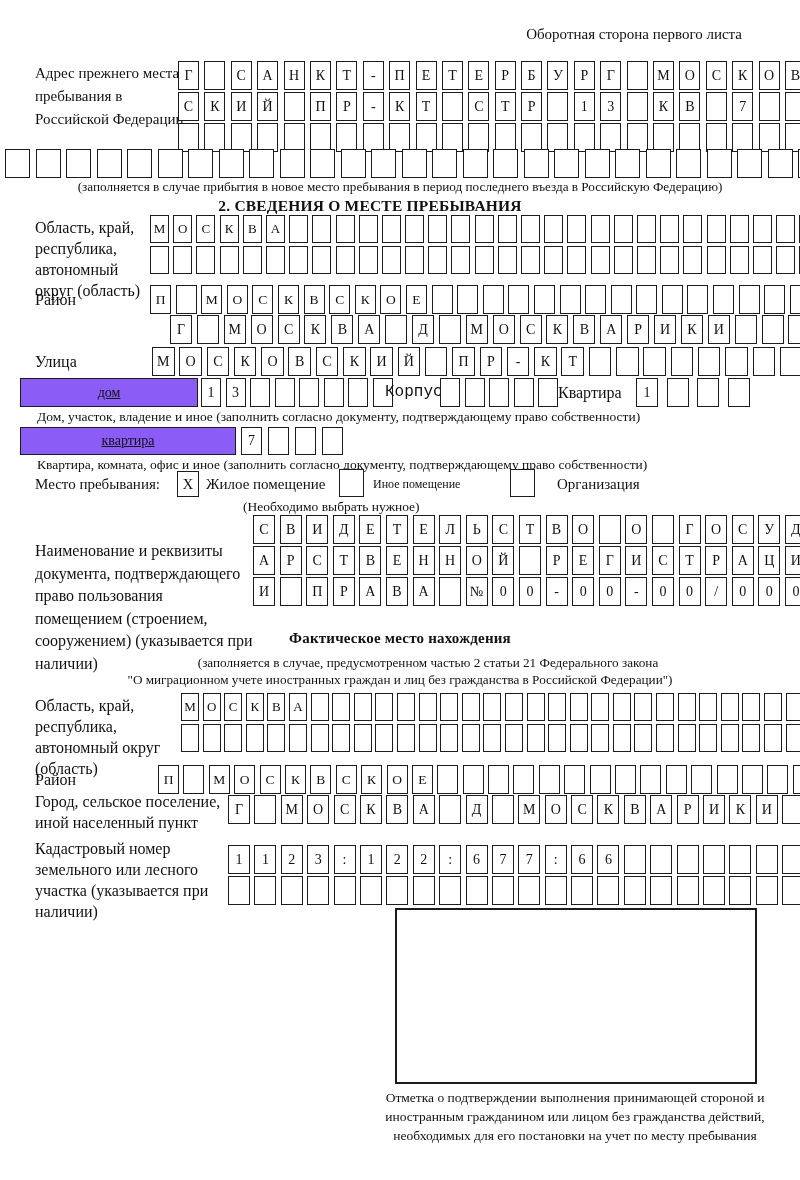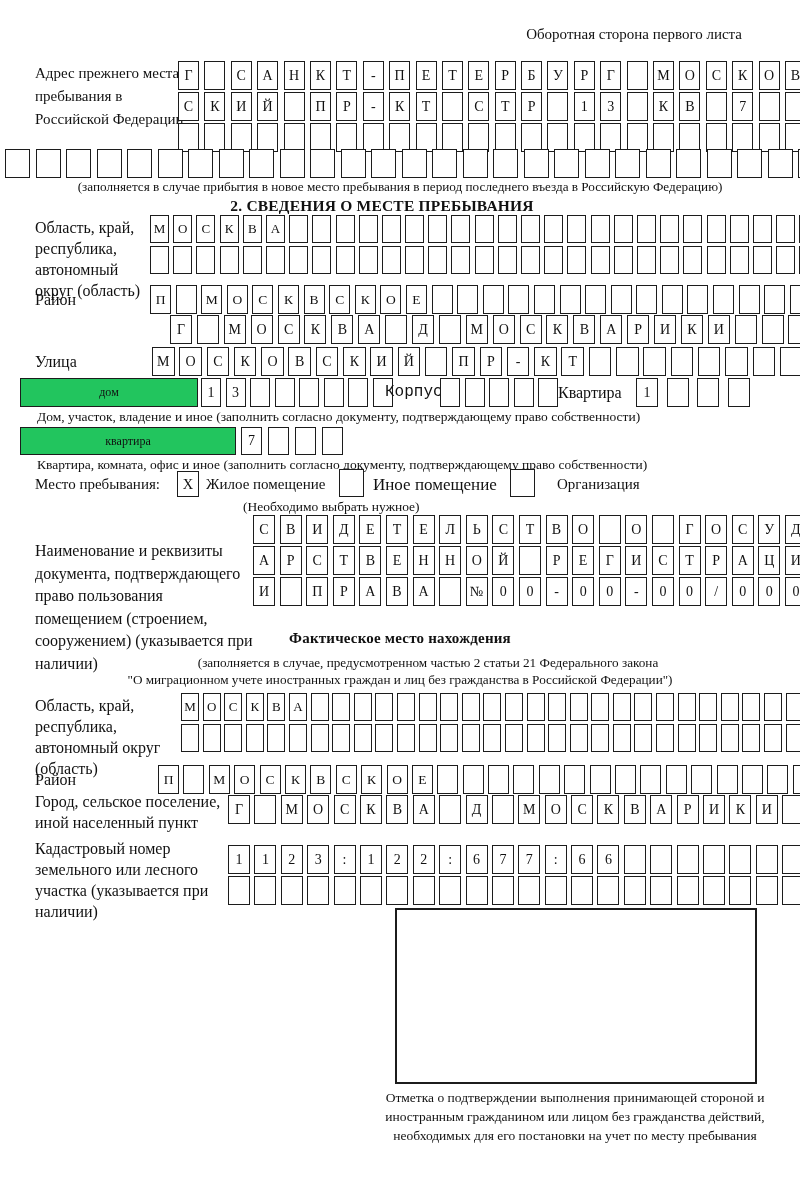--- a/index.html
+++ b/index.html
@@ -21,23 +21,24 @@
     flex:none;
     width:var(--w,19px);
     height:var(--h,26px);
     border:1.6px solid #1c1c1c;
     background:#fff;
     display:flex;align-items:center;justify-content:center;
     font-size:var(--fs,14px);
     font-family:"Liberation Serif","DejaVu Serif",serif;
   }
   .wide-box{
-    border:1.6px solid #1c1c1c;background:#22c55e;
+    border:1.6px solid #1c1c1c;background:#8b5cf6;
     display:flex;align-items:center;justify-content:center;
-    font-size:12px;
+    font-size:14px;
+    text-decoration:underline;
   }
   .checkbox{
     border:1.6px solid #1c1c1c;background:#fff;
     display:flex;align-items:center;justify-content:center;
     font-size:14.5px;
   }
   .stamp-box{border:2px solid #1c1c1c;background:#fff;}
 </style>
 </head>
 <body>
@@ -149,21 +150,21 @@
       <div class="cell"></div>
       <div class="cell"></div>
       <div class="cell"></div>
       <div class="cell"></div>
       <div class="cell"></div>
       <div class="cell"></div>
       <div class="cell"></div>
     </div>
   <div class="abs note center" style="left:0;top:179px;width:800px;">(заполняется в случае прибытия в новое место пребывания в период последнего въезда в Российскую Федерацию)</div>
 
-  <div class="abs heading center" style="left:16px;top:197px;width:732px;">2. СВЕДЕНИЯ О МЕСТЕ ПРЕБЫВАНИЯ</div>
+  <div class="abs heading center" style="left:4px;top:197px;width:732px;">2. СВЕДЕНИЯ О МЕСТЕ ПРЕБЫВАНИЯ</div>
 
   <div class="abs lbl" style="left:35px;top:217px;width:112px;">Область, край, республика, автономный округ (область)</div>
   <div class="abs cellrow" style="left:150px;top:215px;--w:17px;--g:4.2px;--fs:13px;">
       <div class="cell">М</div>
       <div class="cell">О</div>
       <div class="cell">С</div>
       <div class="cell">К</div>
       <div class="cell">В</div>
       <div class="cell">А</div>
       <div class="cell"></div>
@@ -341,21 +342,21 @@
       <div class="cell"></div>
       <div class="cell"></div>
       <div class="cell"></div>
     </div>
   <div class="abs note" style="left:37px;top:457px;font-size:13.5px;">Квартира, комната, офис и иное (заполнить согласно документу, подтверждающему право собственности)</div>
 
   <div class="abs lbl" style="left:35px;top:474px;font-size:15px;">Место пребывания:</div>
   <div class="abs checkbox" style="left:177px;top:471px;width:20px;height:24px;">X</div>
   <div class="abs lbl" style="left:206px;top:474px;font-size:15px;">Жилое помещение</div>
   <div class="abs checkbox" style="left:339px;top:469px;width:23px;height:26px;"></div>
-  <div class="abs lbl" style="left:373px;top:474px;font-size:17px;">Иное помещение</div>
+  <div class="abs lbl" style="left:373px;top:474px;font-size:12px;">Иное помещение</div>
   <div class="abs checkbox" style="left:510px;top:469px;width:23px;height:26px;"></div>
   <div class="abs lbl" style="left:557px;top:474px;font-size:15px;">Организация</div>
   <div class="abs note" style="left:243px;top:499px;font-size:13.5px;">(Необходимо выбрать нужное)</div>
 
   <div class="abs lbl" style="left:35px;top:516px;width:218px;line-height:22.5px;margin-top:24px;">Наименование и реквизиты документа, подтверждающего право пользования помещением (строением, сооружением) (указывается при наличии)</div>
   <div class="abs cellrow" style="left:253px;top:515px;--w:20px;--g:4.6px;--h:27px;">
       <div class="cell">С</div>
       <div class="cell">В</div>
       <div class="cell">И</div>
       <div class="cell">Д</div>

